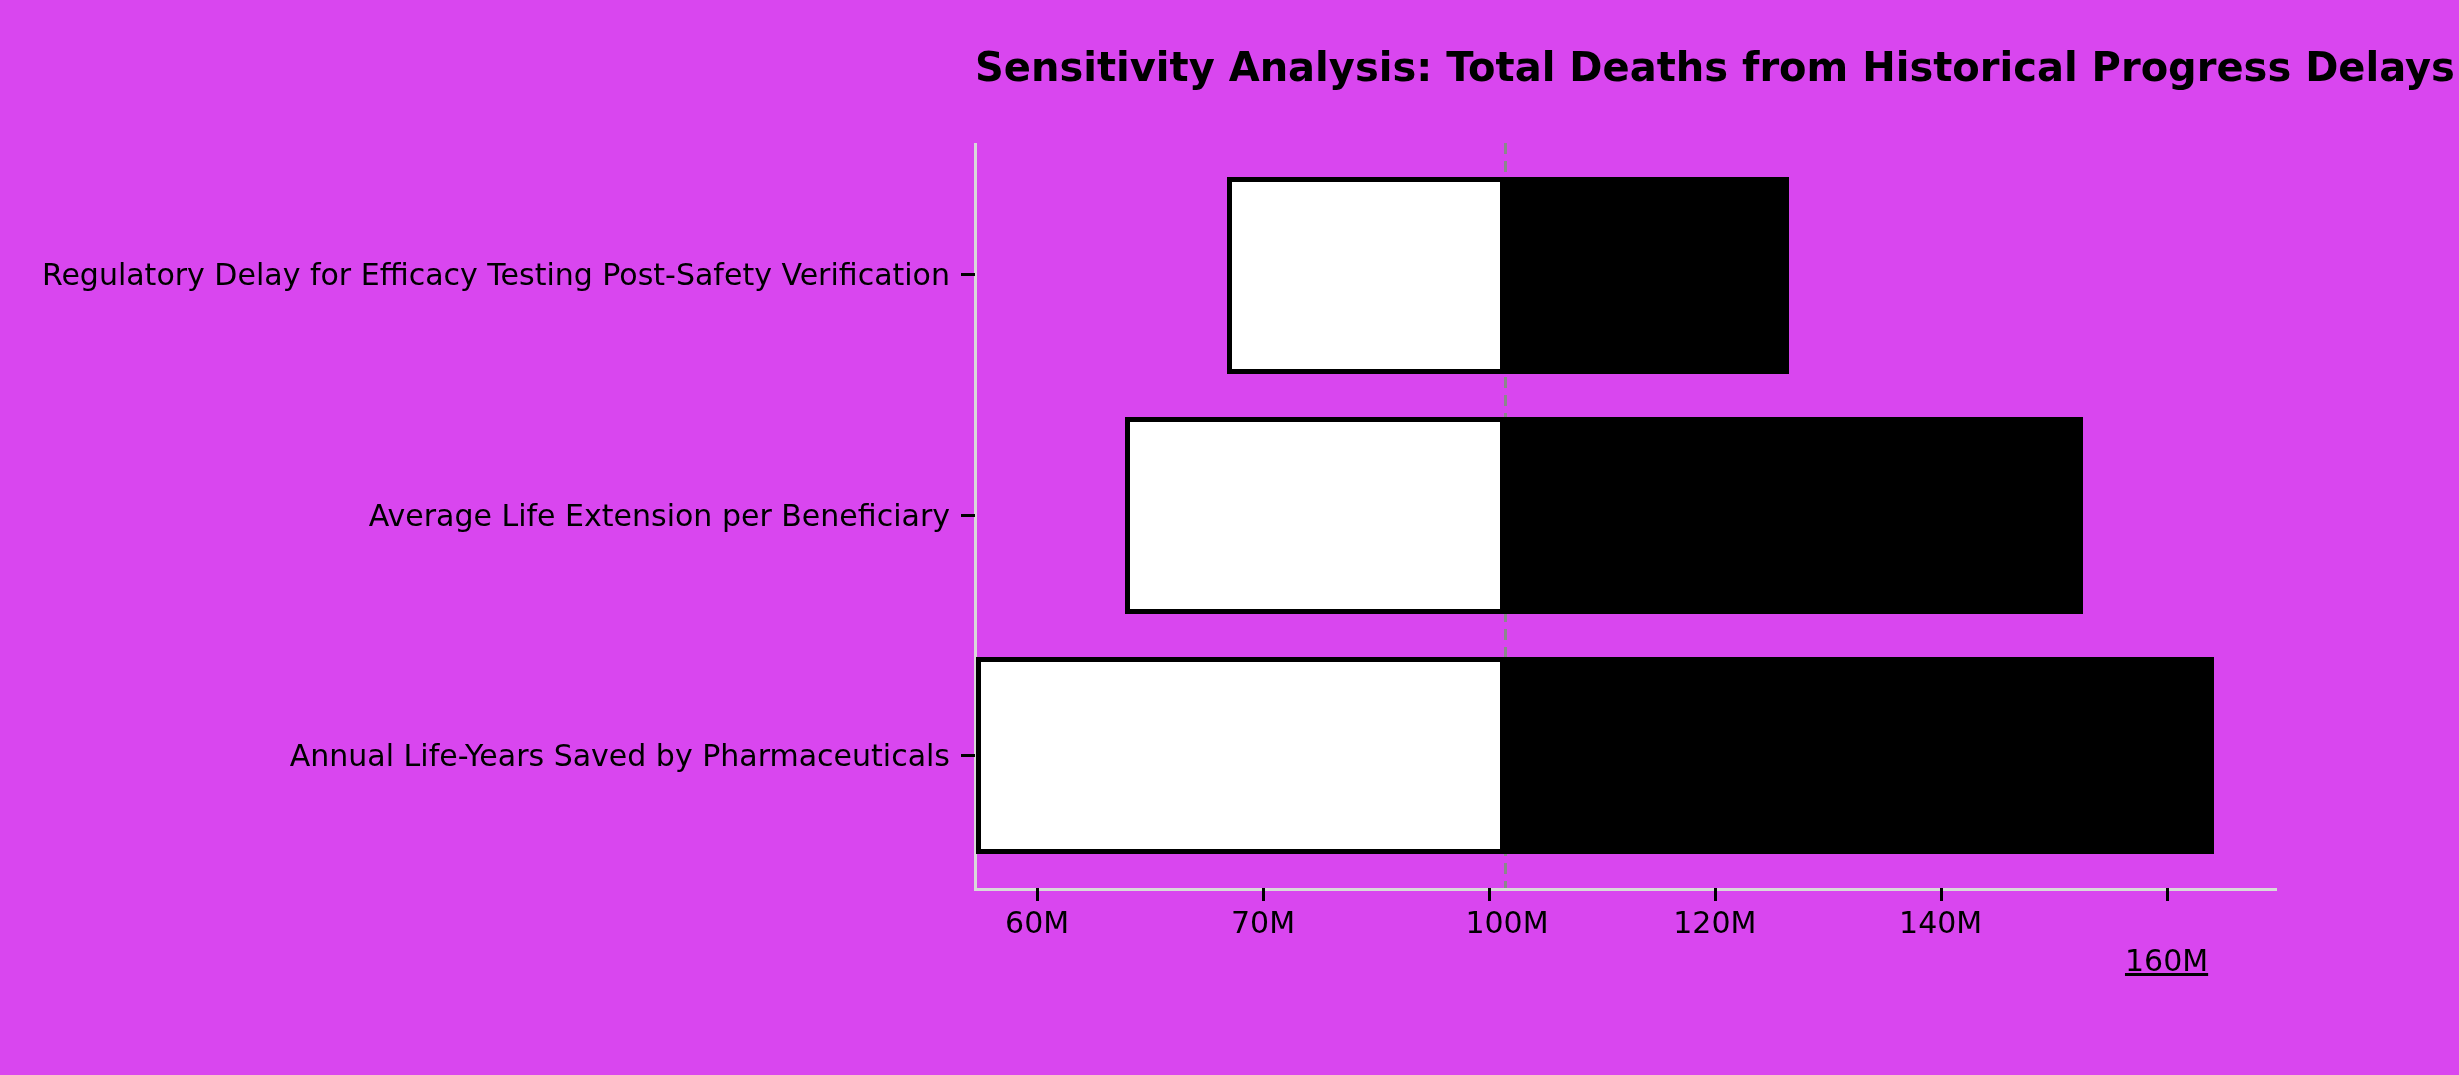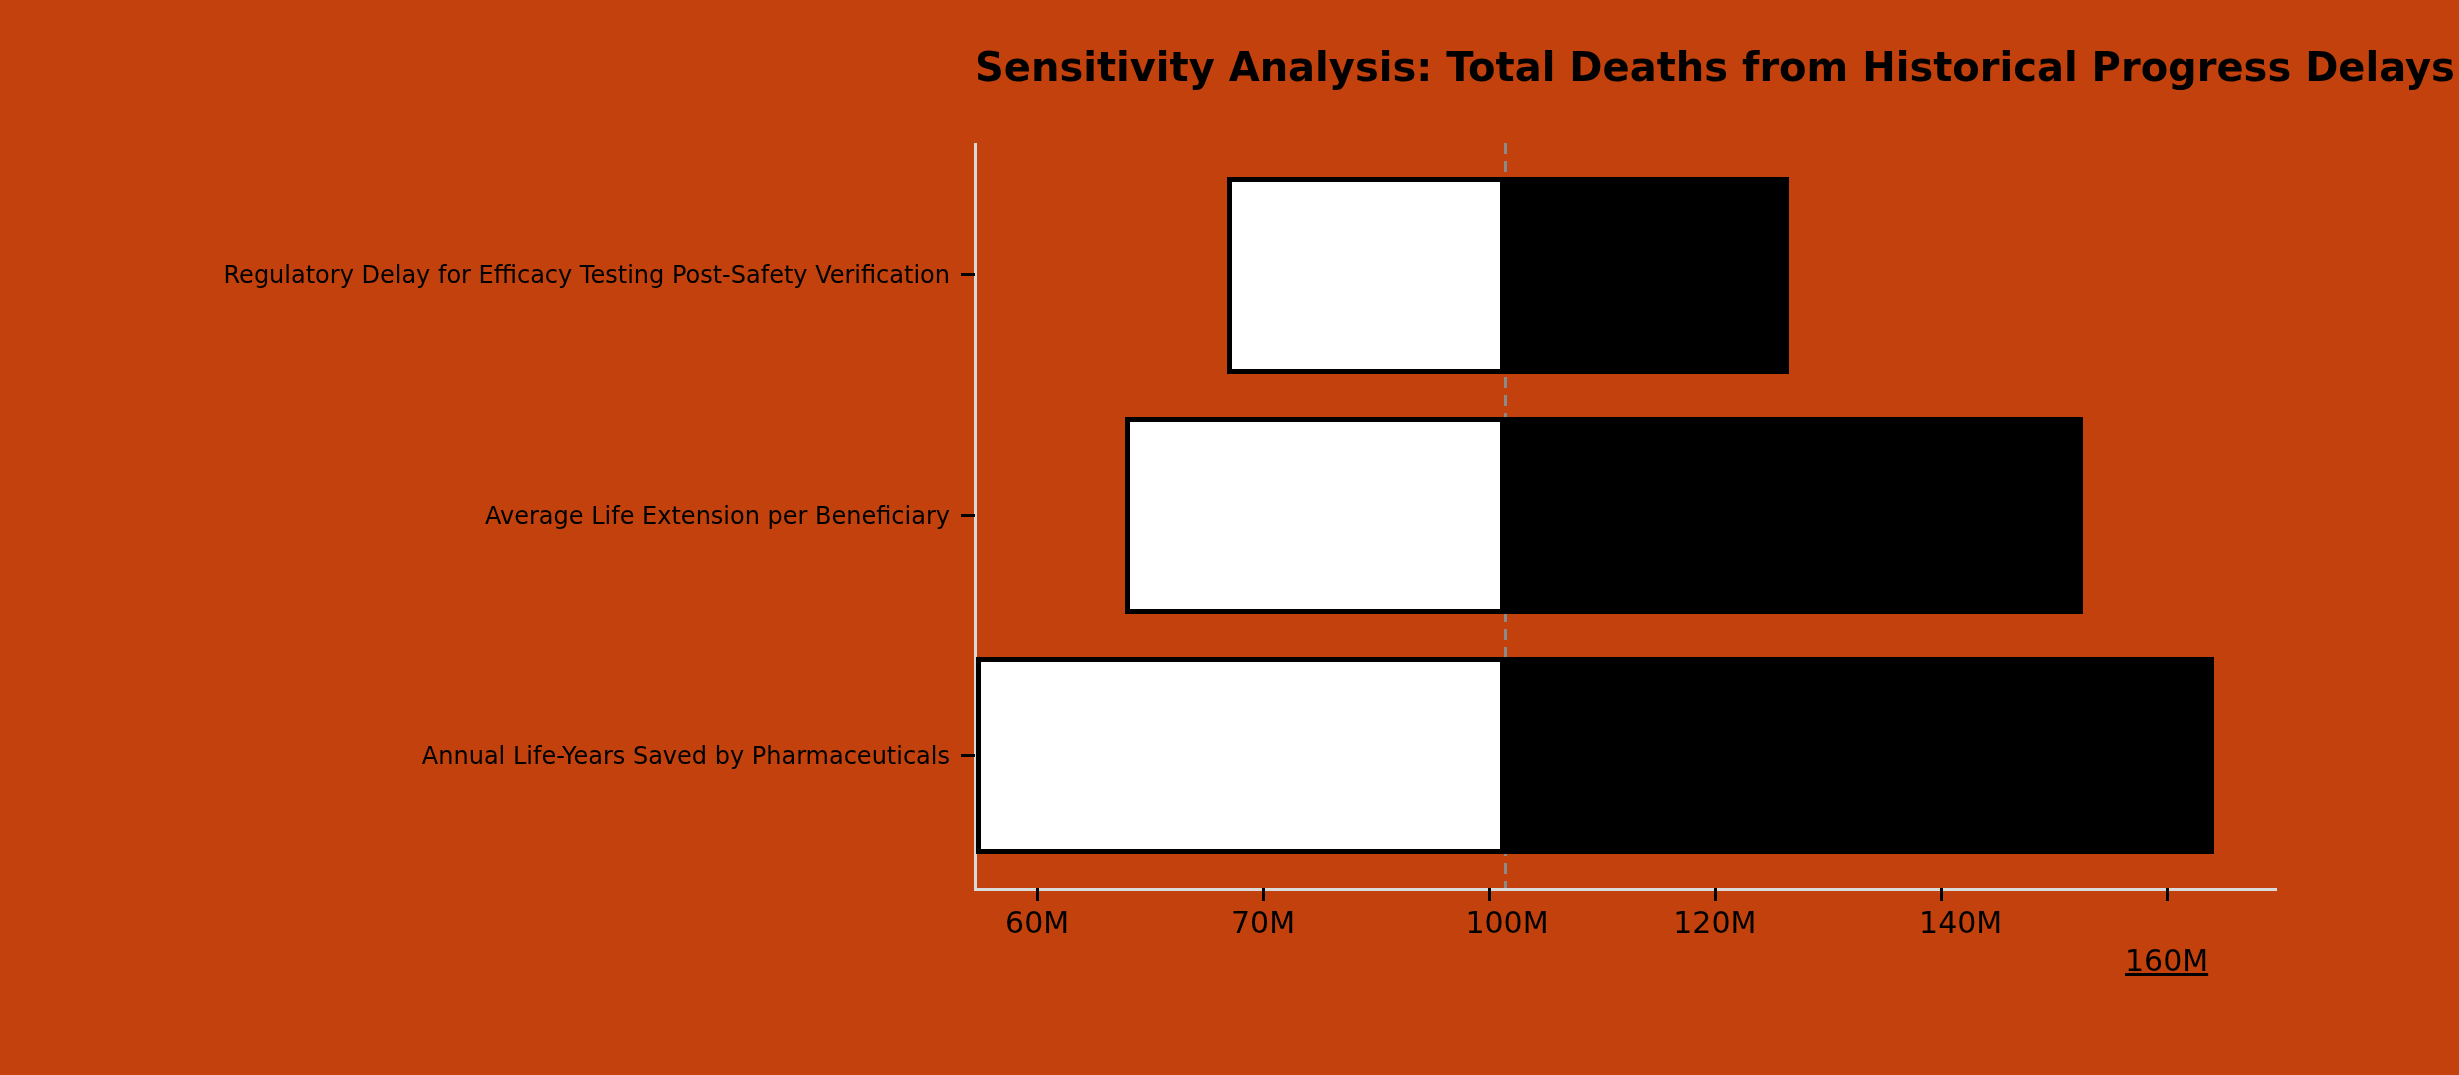--- a/index.html
+++ b/index.html
@@ -1,20 +1,20 @@
 <!DOCTYPE html>
 <html><head>
 <meta charset="utf-8">
 <style>
   html, body { margin: 0; padding: 0; background: #ffffff; }
   #page {
     position: relative;
     width: 2459px;
     height: 1075px;
-    background: #c2410c;
+    background: #d946ef;
     overflow: hidden;
     font-family: "DejaVu Sans", "Liberation Sans", sans-serif;
     color: #000000;
   }
   .chart-title {
     position: absolute;
     left: 975px;
     width: 1330px;
     top: 44px;
     text-align: center;
@@ -31,21 +31,21 @@
     width: 3px;
     background: repeating-linear-gradient(to bottom, #8a8a8a 0 11px, transparent 11px 18px);
     z-index: 1;
   }
   .bar { position: absolute; box-sizing: border-box; }
   .bar-low  { background: #ffffff; border: 5px solid #000000; z-index: 3; }
   .bar-high { background: #000000; z-index: 2; }
   .y-label {
     position: absolute;
     text-align: right;
-    font-size: 24px;
+    font-size: 30px;
     line-height: 36px;
     white-space: nowrap;
     transform: translateY(-50%);
   }
   .tick-mark { position: absolute; background: #000000; z-index: 4; }
   .x-tick-label {
     position: absolute;
     transform: translateX(-50%);
     font-size: 30px;
     white-space: nowrap;
@@ -100,19 +100,19 @@
   <div id="x-ticks">
       <div class="tick-mark" style="left: 1036.12px; top: 888px; width: 3px; height: 13px;"></div>
       <div class="x-tick-label" style="left: 1037.12px; top: 905px;">60M</div>
       <div class="tick-mark" style="left: 1262.01px; top: 888px; width: 3px; height: 13px;"></div>
       <div class="x-tick-label" style="left: 1263.01px; top: 905px;">70M</div>
       <div class="tick-mark" style="left: 1487.9px; top: 888px; width: 3px; height: 13px;"></div>
       <div class="x-tick-label" style="left: 1507px; top: 905px;">100M</div>
       <div class="tick-mark" style="left: 1713.79px; top: 888px; width: 3px; height: 13px;"></div>
       <div class="x-tick-label" style="left: 1714.79px; top: 905px; text-align: right;">120M</div>
       <div class="tick-mark" style="left: 1939.68px; top: 888px; width: 3px; height: 13px;"></div>
-      <div class="x-tick-label" style="left: 1940.68px; top: 905px; margin-left: 20px;">140M</div>
+      <div class="x-tick-label" style="left: 1940.68px; top: 905px;">140M</div>
       <div class="tick-mark" style="left: 2165.57px; top: 888px; width: 3px; height: 13px;"></div>
       <div class="x-tick-label" style="left: 2166.57px; top: 943px; text-decoration: underline;">160M</div>
     </div>
 
   <div class="watermark"></div>
 </div>
 
 </body></html>

